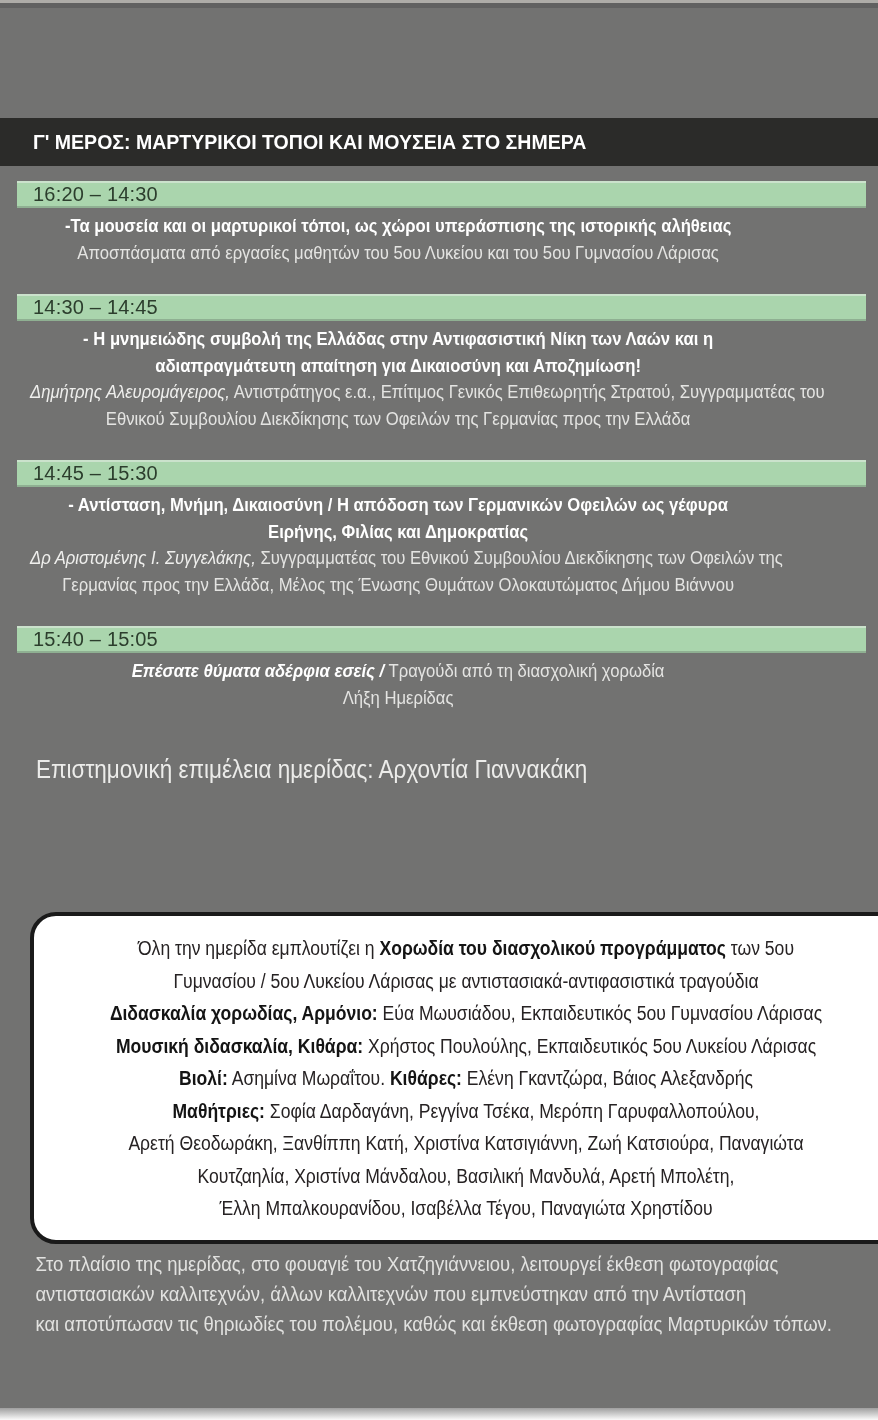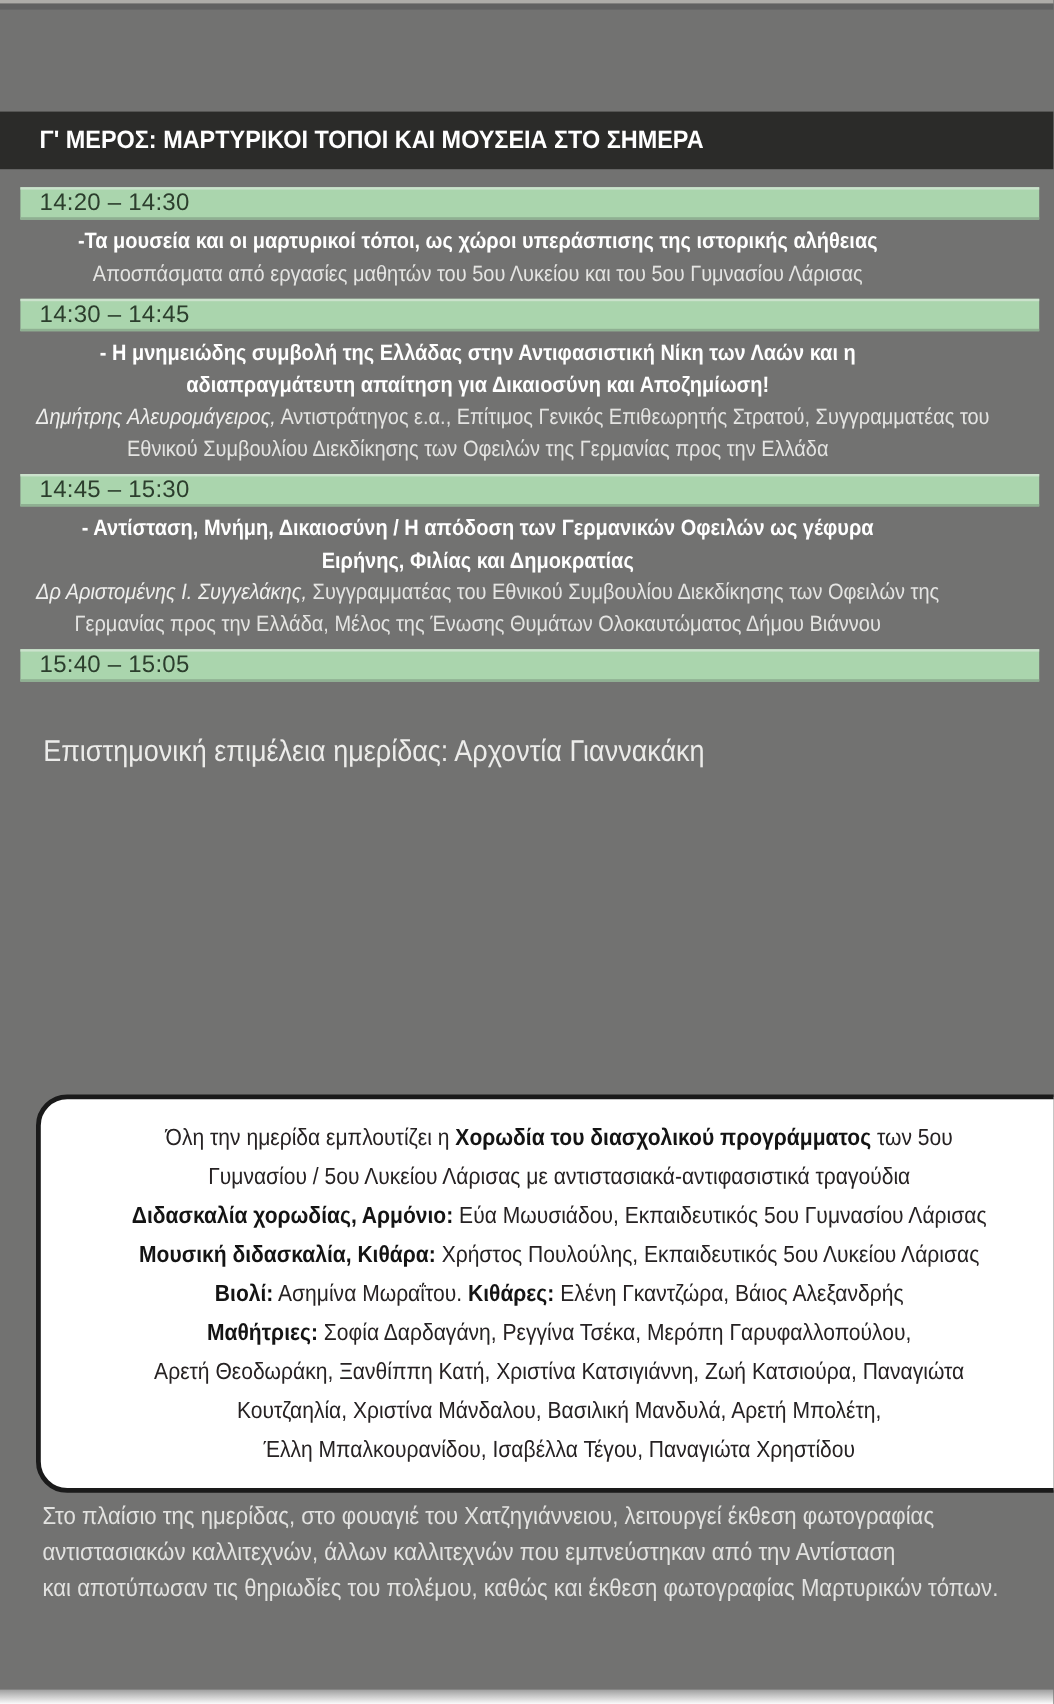--- a/index.html
+++ b/index.html
@@ -5,28 +5,28 @@
   html,body{margin:0;padding:0;}
   body{
     width:878px;height:1420px;
     background:#727271;
     font-family:"Liberation Sans",sans-serif;
     overflow:hidden;position:relative;
   }
   .top-strip-light{height:3px;background:#aeaca8;}
   .top-strip-dark{height:5px;background:#616161;}
   .header-bar{
-    margin-top:85px;height:48px;background:#2b2b29;
+    margin-top:110px;height:48px;background:#2b2b29;
     display:flex;align-items:center;padding-left:33px;box-sizing:border-box;
   }
   .header-title{
     color:#ffffff;font-weight:bold;font-size:21px;white-space:nowrap;
     transform:scaleX(0.93);transform-origin:0 50%;letter-spacing:0;
   }
-  .session{margin-top:8px;}
+  .session{margin-top:28px;}
   .session:first-child{margin-top:15px;}
   .time-bar{
     margin:0 12px 5px 17px;background:#aad5ad;
     border-top:2px solid #cbe2cc;border-bottom:2px solid #8fb092;
     height:23px;line-height:23px;padding-left:16px;
     font-size:20px;color:#2c3e2d;letter-spacing:0.2px;
   }
   .session-body{margin:0 30px;text-align:center;}
   .line{
     font-size:18.5px;line-height:26.5px;color:#e4e4e2;
@@ -68,21 +68,21 @@
 
 <div class="top-strip-light"></div>
 <div class="top-strip-dark"></div>
 
 <div class="header-bar">
   <span class="header-title">Γ' ΜΕΡΟΣ: ΜΑΡΤΥΡΙΚΟΙ ΤΟΠΟΙ ΚΑΙ ΜΟΥΣΕΙΑ ΣΤΟ ΣΗΜΕΡΑ</span>
 </div>
 
 <div id="sessions">
     <section class="session">
-      <div class="time-bar">14:20 – 14:30</div>
+      <div class="time-bar">16:20 – 14:30</div>
       <div class="session-body">
         <div class="line"><span class="seg-b">-Τα μουσεία και οι μαρτυρικοί τόποι, ως χώροι υπεράσπισης της ιστορικής αλήθειας</span></div>
         <div class="line"><span class="seg-r">Αποσπάσματα από εργασίες μαθητών του 5ου Λυκείου και του 5ου Γυμνασίου Λάρισας</span></div>
       </div>
     </section>
     <section class="session">
       <div class="time-bar">14:30 – 14:45</div>
       <div class="session-body">
         <div class="line"><span class="seg-b">- Η μνημειώδης συμβολή της Ελλάδας στην Αντιφασιστική Νίκη των Λαών και η</span></div>
         <div class="line"><span class="seg-b">αδιαπραγμάτευτη απαίτηση για Δικαιοσύνη και Αποζημίωση!</span></div>
@@ -94,20 +94,24 @@
       <div class="time-bar">14:45 – 15:30</div>
       <div class="session-body">
         <div class="line"><span class="seg-b">- Αντίσταση, Μνήμη, Δικαιοσύνη / Η απόδοση των Γερμανικών Οφειλών ως γέφυρα</span></div>
         <div class="line"><span class="seg-b">Ειρήνης, Φιλίας και Δημοκρατίας</span></div>
         <div class="line"><span class="seg-i">Δρ Αριστομένης Ι. Συγγελάκης,</span><span class="seg-r"> Συγγραμματέας του Εθνικού Συμβουλίου Διεκδίκησης των Οφειλών της</span></div>
         <div class="line"><span class="seg-r">Γερμανίας προς την Ελλάδα, Μέλος της Ένωσης Θυμάτων Ολοκαυτώματος Δήμου Βιάννου</span></div>
       </div>
     </section>
     <section class="session">
       <div class="time-bar">15:40 – 15:05</div>
+      <div class="session-body">
+        <div class="line"><span class="seg-bi">Επέσατε θύματα αδέρφια εσείς /</span><span class="seg-r"> Τραγούδι από τη διασχολική χορωδία</span></div>
+        <div class="line"><span class="seg-r">Λήξη Ημερίδας</span></div>
+      </div>
     </section>
   </div>
 
 <div class="curation">Επιστημονική επιμέλεια ημερίδας: Αρχοντία Γιαννακάκη</div>
 
 <div class="choir-box">
   <div id="choir-lines">
       <div class="box-line"><span class="seg-rb">Όλη την ημερίδα εμπλουτίζει η </span><span class="seg-bb">Χορωδία του διασχολικού προγράμματος</span><span class="seg-rb"> των 5ου</span></div>
       <div class="box-line"><span class="seg-rb">Γυμνασίου / 5ου Λυκείου Λάρισας με αντιστασιακά-αντιφασιστικά τραγούδια</span></div>
       <div class="box-line"><span class="seg-bb">Διδασκαλία χορωδίας, Αρμόνιο:</span><span class="seg-rb"> Εύα Μωυσιάδου, Εκπαιδευτικός 5ου Γυμνασίου Λάρισας</span></div>

